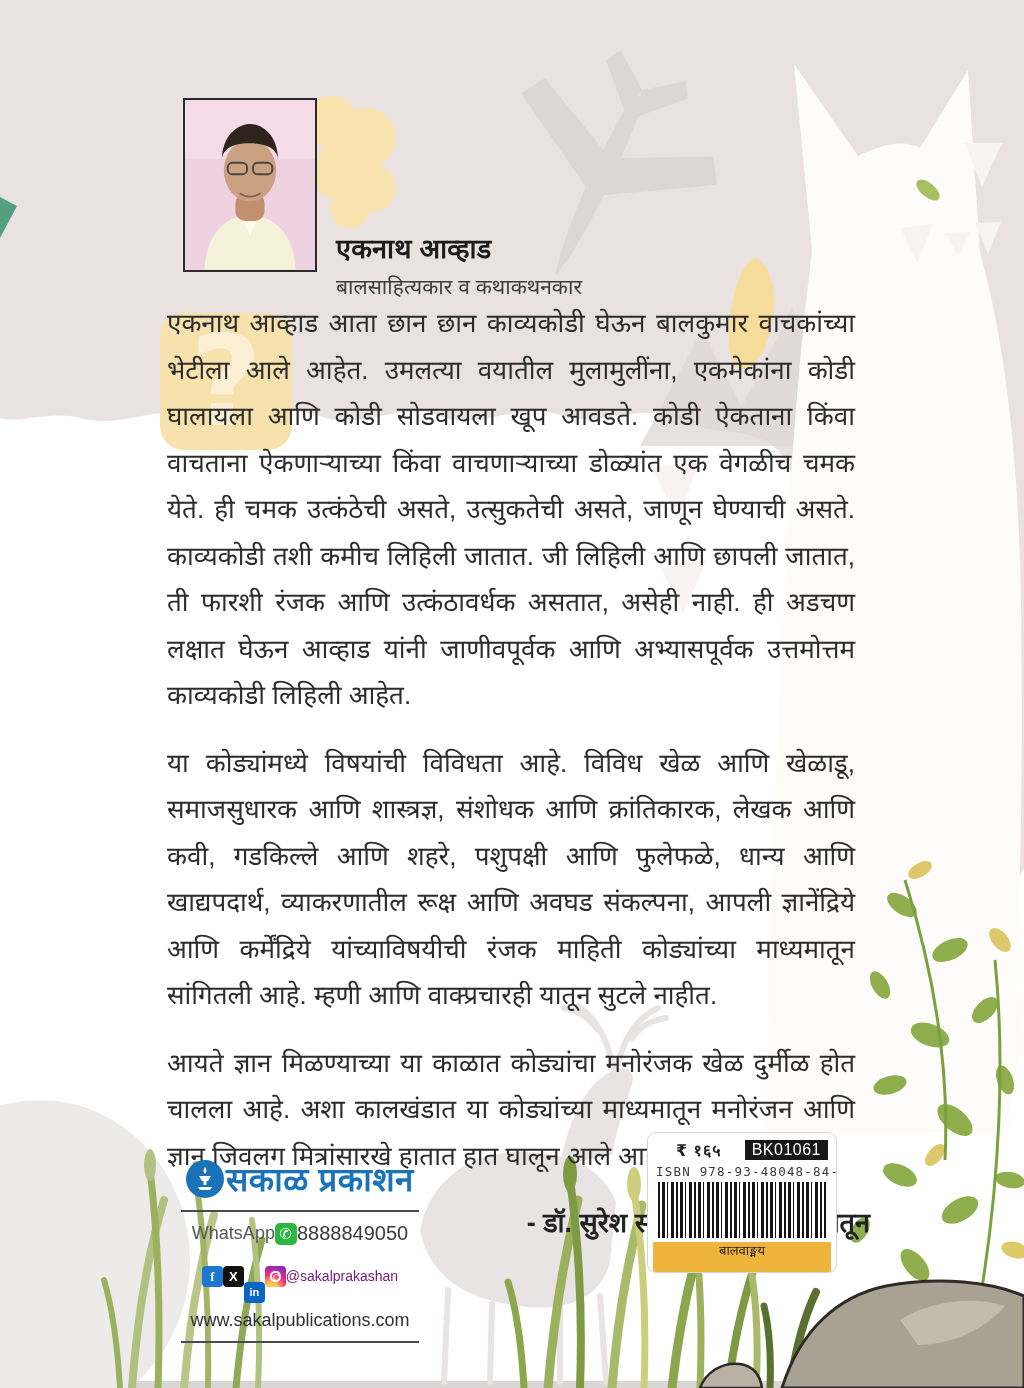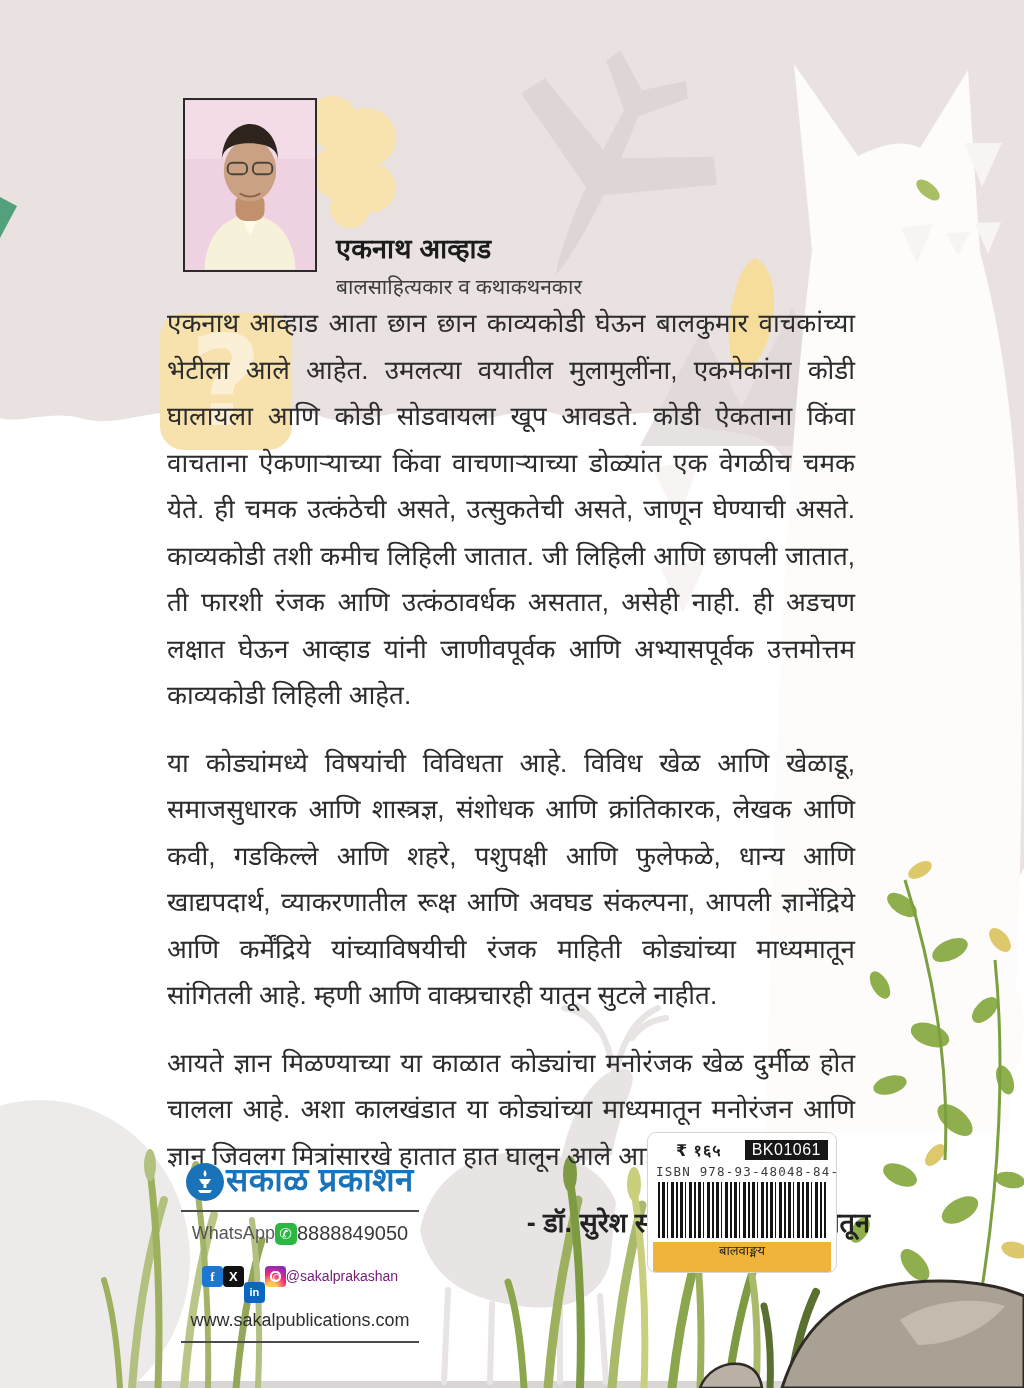--- a/index.html
+++ b/index.html
@@ -42,21 +42,21 @@
   .attribution{
     text-align:right;font-weight:bold;font-size:27px;color:#222;
     margin-top:12px;transform:translateX(15px);
   }
 
   
   .pub{
     position:absolute;left:172px;top:1156px;width:256px;z-index:5;
     display:flex;flex-direction:column;align-items:center;color:#333;
   }
-  .pub-logo-row{display:flex;align-items:flex-end;gap:2px;}
+  .pub-logo-row{display:flex;align-items:center;gap:2px;}
   .pub-icon{width:38px;height:38px;border-radius:50%;background:#1a73b8;flex:0 0 auto;
     display:flex;align-items:center;justify-content:center;}
   .pub-name{font-size:33px;font-weight:bold;color:#1a73b8;letter-spacing:.5px;white-space:nowrap;}
   .pub-rule{width:238px;border-top:2px solid #4a4a4a;margin:9px 0 6px;}
   .pub-rule.bottom{margin-top:10px;}
   .pub-line{display:flex;align-items:center;margin-top:4px;}
   .wa-label{font-size:18px;color:#555;}
   .wa-num{font-size:20px;color:#3a3a3a;}
   .sq{width:21px;height:21px;border-radius:4px;display:flex;align-items:center;justify-content:center;
       color:#fff;font-weight:bold;font-size:13px;line-height:1;}

